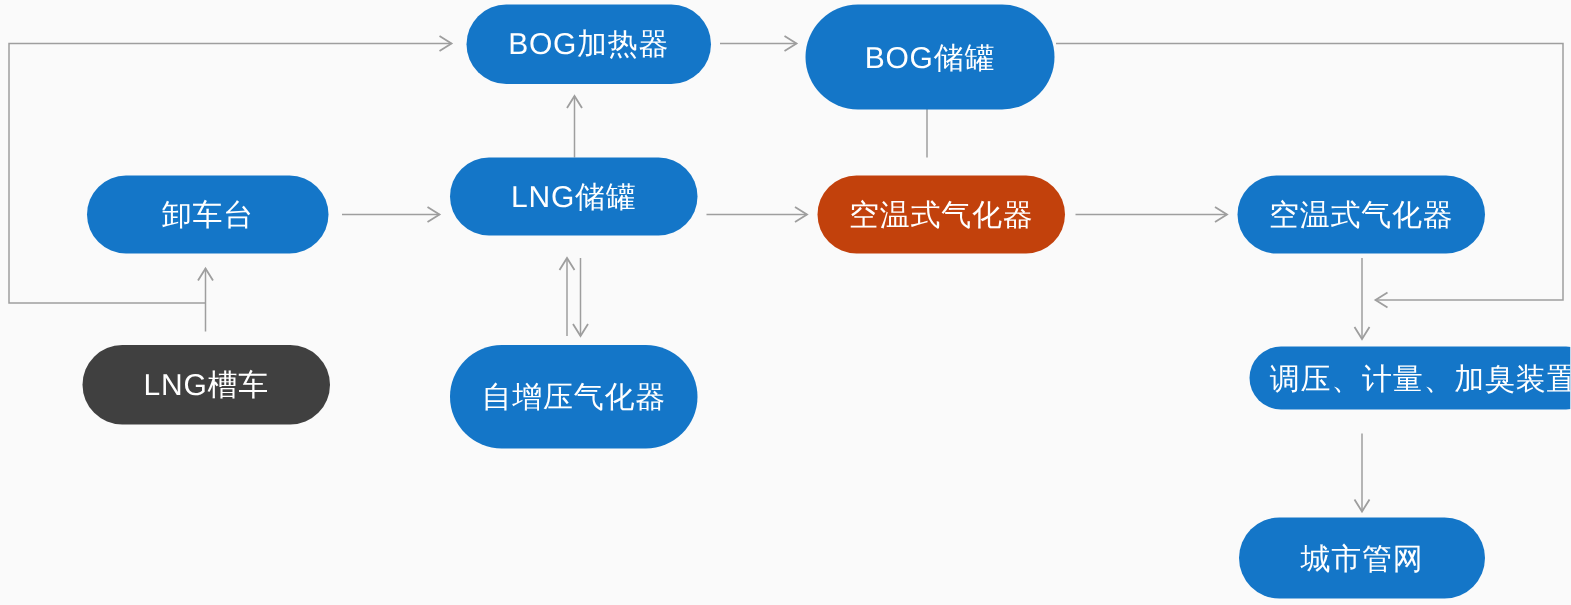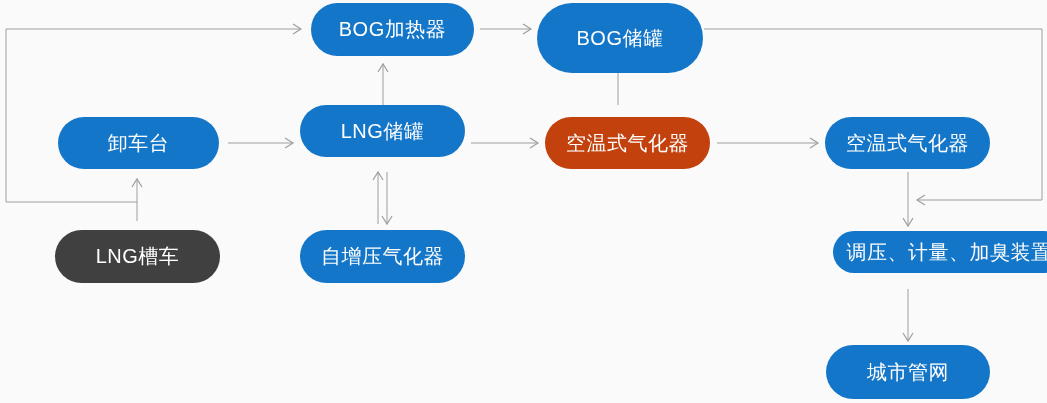--- a/index.html
+++ b/index.html
@@ -69,21 +69,21 @@
     </div>
     <div class="node" style="left: 545px; top: 117px; width: 165px; height: 52px; background: #c2410c; color: rgb(255, 255, 255);">
       <span>空温式气化器</span>
     </div>
     <div class="node" style="left: 825px; top: 117px; width: 165px; height: 52px; background: rgb(20, 118, 200); color: rgb(255, 255, 255);">
       <span>空温式气化器</span>
     </div>
     <div class="node" style="left: 55px; top: 230px; width: 165px; height: 53px; background: #404040; color: rgb(255, 255, 255);">
       <span>LNG槽车</span>
     </div>
-    <div class="node" style="left: 300px; top: 230px; width: 165px; height: 53px; background: rgb(20, 118, 200); color: rgb(255, 255, 255);">
+    <div class="node" style="left: 300px; top: 230px; width: 165px; height: 69px; background: rgb(20, 118, 200); color: rgb(255, 255, 255);">
       <span>自增压气化器</span>
     </div>
     <div class="node" style="left: 833px; top: 231px; width: 232px; height: 42px; background: rgb(20, 118, 200); color: #ffffff;">
       <span>调压、计量、加臭装置</span>
     </div>
     <div class="node" style="left: 826px; top: 345px; width: 164px; height: 54px; background: rgb(20, 118, 200); color: rgb(255, 255, 255);">
       <span>城市管网</span>
     </div>
   </div>
 

